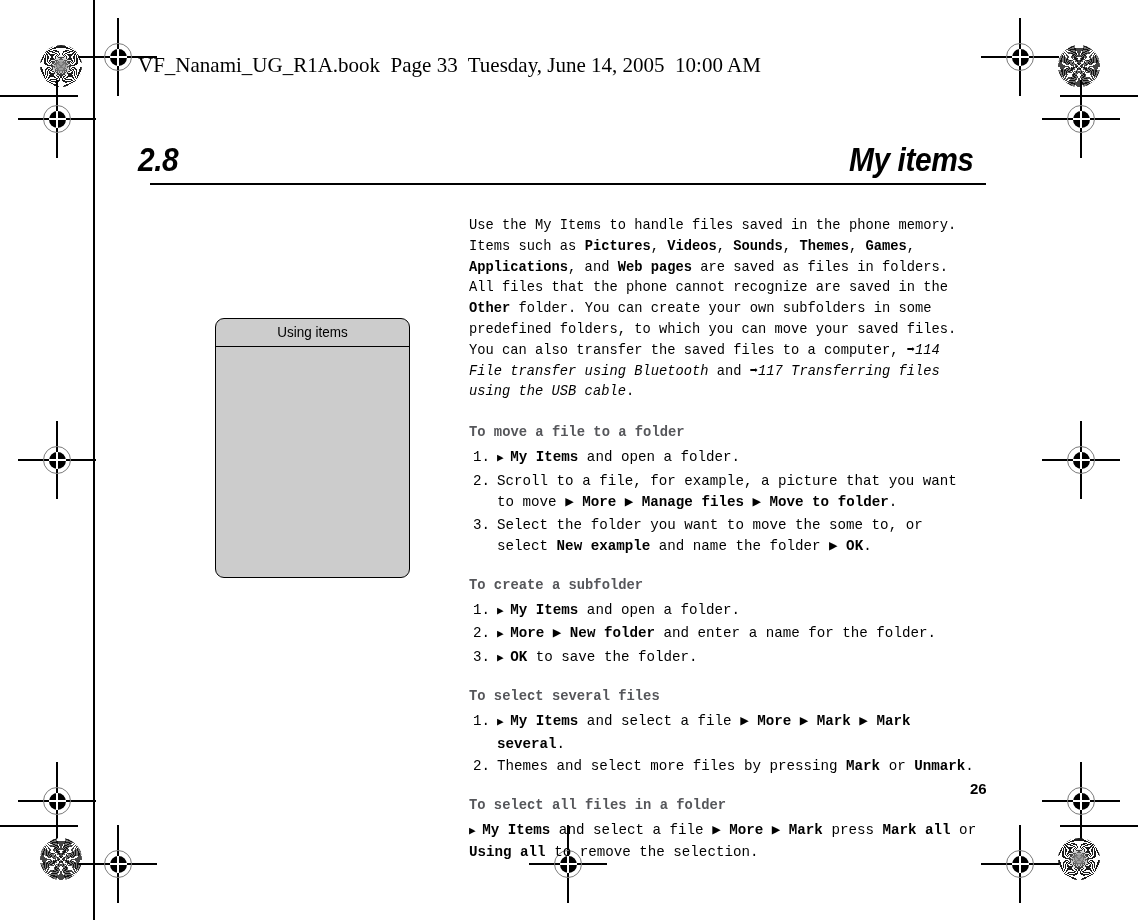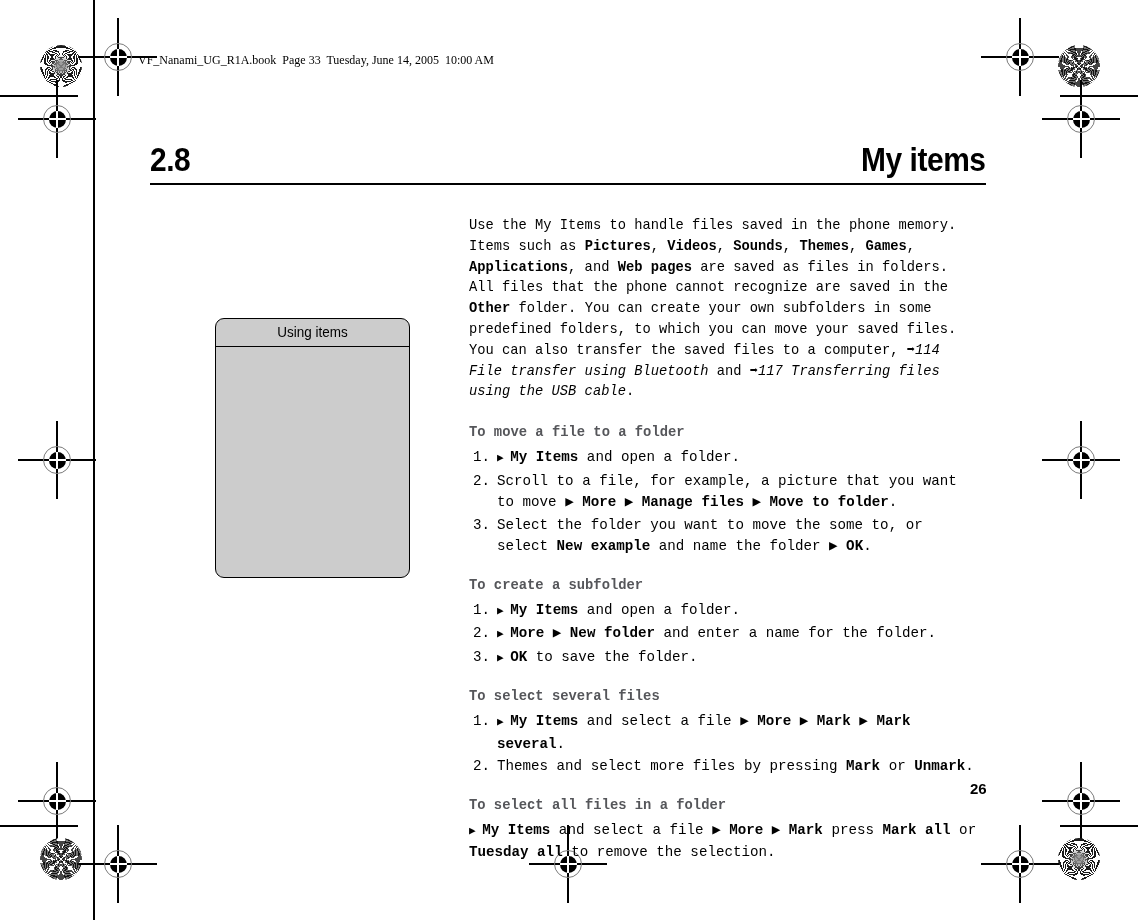--- a/index.html
+++ b/index.html
@@ -106,33 +106,34 @@
     left: 93px; top: 0; bottom: 0;
     width: 1.5px;
     background: #000;
   }
 
   .file-header {
     position: absolute;
     left: 138px;
     top: 53px;
     font-family: "Liberation Serif", serif;
-    font-size: 12px;
+    font-size: 21px;
     color: #000;
     white-space: pre;
   }
 
   .title-row {
     position: absolute;
-    left: 150px;
+    left: 138px;
     top: 140px;
     width: 835px;
     display: flex;
     justify-content: space-between;
     align-items: flex-start;
+    font-style: italic;
   }
   .chapter-num, .chapter-title {
     font-family: "Liberation Sans Narrow", "Liberation Sans", sans-serif;
     font-weight: bold;
     font-size: 34px;
     letter-spacing: -0.5px;
     color: #000;
     transform: scaleX(0.88);
     transform-origin: left bottom;
   }
@@ -383,18 +384,18 @@
   <div class="section-block">
     <h2 class="section">To select several files</h2>
     <ol class="steps">
       <li><span class="tri">▶ </span><b>My Items</b><span> and select a file </span><b>▶ More ▶ Mark ▶ Mark several</b><span>.</span></li>
       <li><span>Themes and select more files by pressing </span><b>Mark</b><span> or </span><b>Unmark</b><span>.</span></li>
     </ol>
   </div>
 
   <div class="section-block">
     <h2 class="section">To select all files in a folder</h2>
-    <p class="plain-para"><span class="tri">▶ </span><b>My Items</b><span> and select a file </span><b>▶ More ▶ Mark</b><span> press </span><b>Mark all</b><span> or </span><b>Tuesday all</b><span> to remove the selection.</span></p>
+    <p class="plain-para"><span class="tri">▶ </span><b>My Items</b><span> and select a file </span><b>▶ More ▶ Mark</b><span> press </span><b>Mark all</b><span> or </span><b>Using all</b><span> to remove the selection.</span></p>
   </div>
 
 </div>
 
 <div class="page-number">26</div>
 
 </body></html>

